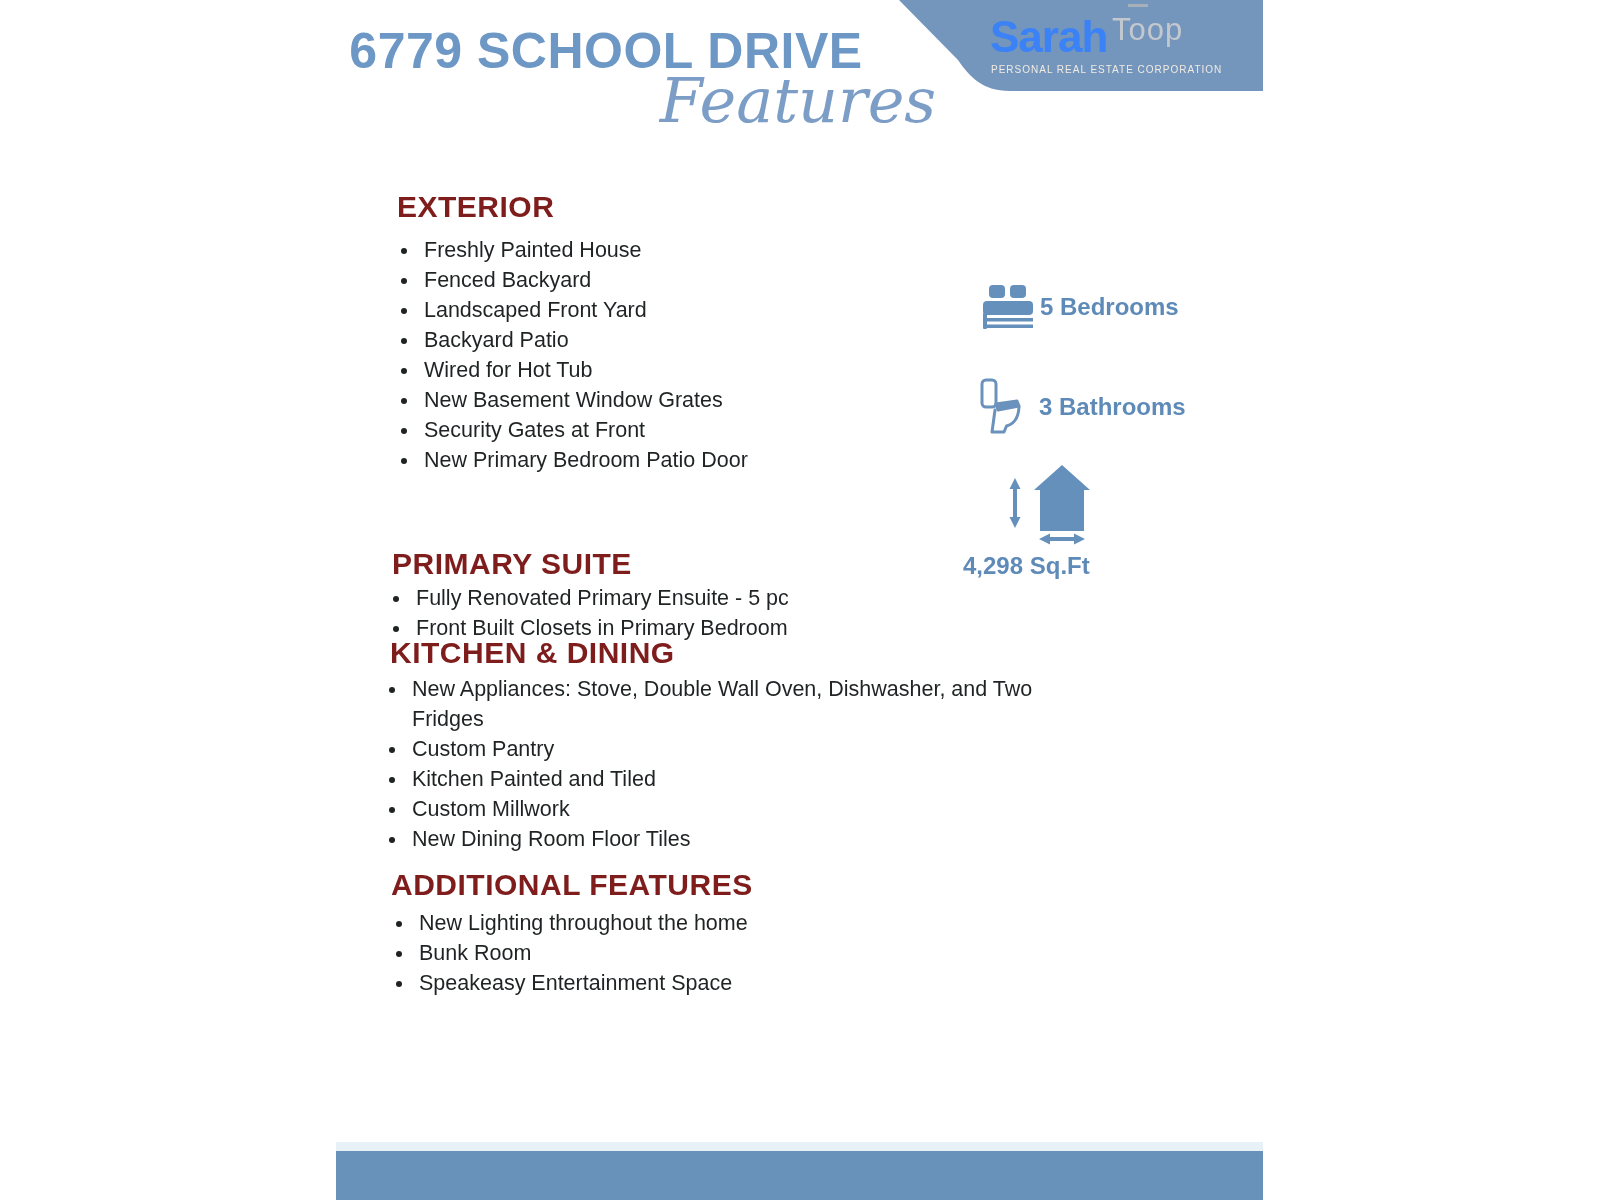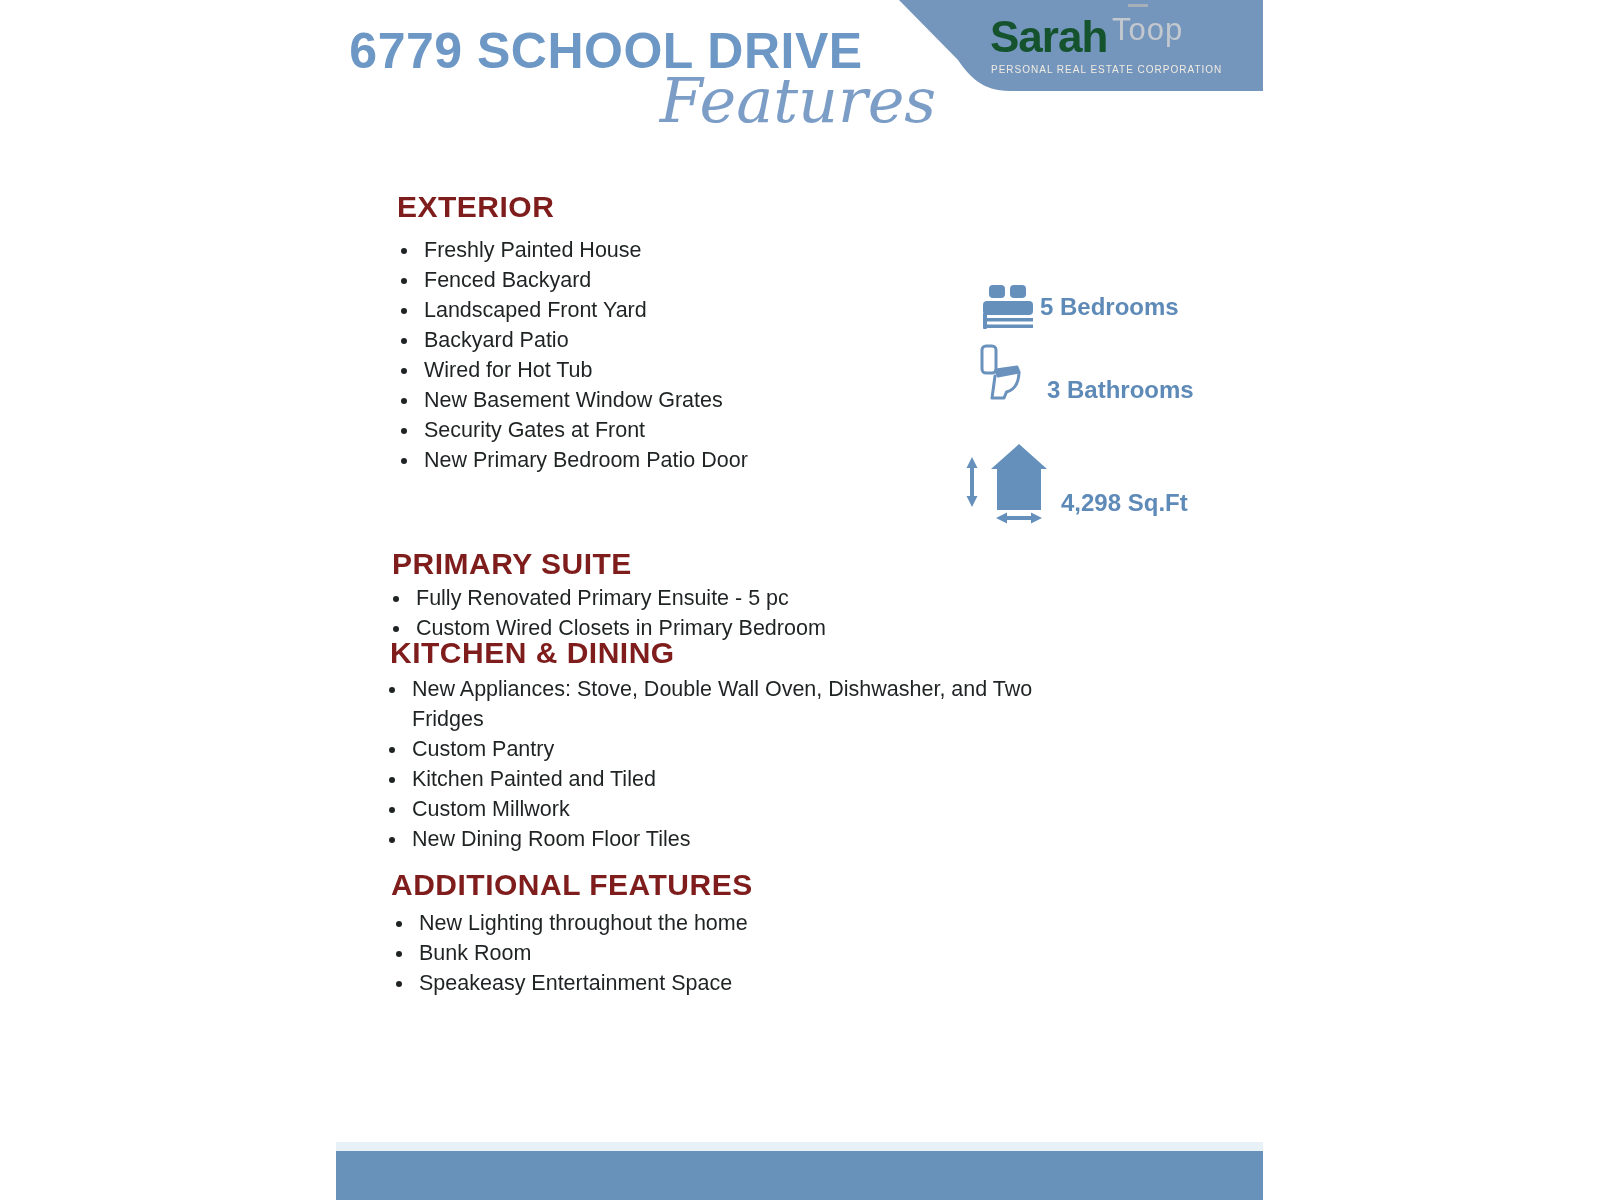--- a/index.html
+++ b/index.html
@@ -19,21 +19,21 @@
     position:absolute;left:282px;top:64px;width:360px;text-align:center;
     font-family:"DejaVu Serif", serif;font-style:italic;font-weight:normal;
     font-size:62px;color:#7b9dc6;
   }
 
   
   .logo{position:absolute;right:0;top:0;width:379px;height:92px;}
   .logo svg{position:absolute;left:0;top:0;}
   .logo-first{
     position:absolute;left:106px;top:12px;
-    font-size:44px;font-weight:bold;color:#14532d;letter-spacing:-1px;white-space:nowrap;
+    font-size:44px;font-weight:bold;color:#3b82f6;letter-spacing:-1px;white-space:nowrap;
   }
   .logo-last{
     position:absolute;left:228px;top:12px;
     font-size:31px;font-weight:normal;color:#c3c8cf;letter-spacing:1px;white-space:nowrap;
   }
   .logo-dash{position:absolute;left:244px;top:4px;width:20px;height:3px;background:#a7afb8;}
   .logo-tagline{
     position:absolute;left:107px;top:64px;width:260px;
     font-size:10px;letter-spacing:1px;color:#f0ebe2;white-space:nowrap;
   }
@@ -59,22 +59,22 @@
   .sec-kitchen ul{padding-left:72px;margin-top:2px;}
   .sec-kitchen li{max-width:665px;}
   .sec-additional{top:866px;}
   .sec-additional h2{margin-left:55px;}
   .sec-additional ul{padding-left:79px;margin-top:4px;}
 
   
   .stat{position:absolute;display:flex;align-items:center;}
   .stat-label{font-size:24px;font-weight:bold;color:#5e8ab8;white-space:nowrap;}
   .stat-bed{left:647px;top:285px;gap:7px;}
-  .stat-bath{left:633px;top:342px;gap:24px;align-items:flex-end;}
-  .stat-sqft{left:627px;top:439px;gap:14px;align-items:flex-end;}
+  .stat-bath{left:633px;top:376px;gap:16px;}
+  .stat-sqft{left:627px;top:460px;gap:6px;align-items:flex-end;flex-direction:column;}
   .stat-sqft .stat-label{margin-bottom:8px;}
 
   
   .bar-light{position:absolute;left:0;top:1142px;width:100%;height:9px;background:#e9f1f8;}
   .bar{position:absolute;left:0;top:1151px;width:100%;height:49px;background:#6992ba;}
 </style>
 </head>
 <body>
 
 <div class="page">
@@ -103,21 +103,21 @@
         <li>New Basement Window Grates</li>
         <li>Security Gates at Front</li>
         <li>New Primary Bedroom Patio Door</li>
       </ul>
   </section>
 
   <section class="sec sec-primary">
     <h2>PRIMARY SUITE</h2>
     <ul>
         <li>Fully Renovated Primary Ensuite - 5 pc</li>
-        <li>Custom Wired Closets in Primary Bedroom</li>
+        <li>Front Built Closets in Primary Bedroom</li>
       </ul>
   </section>
 
   <section class="sec sec-kitchen">
     <h2>KITCHEN &amp; DINING</h2>
     <ul>
         <li>New Appliances: Stove, Double Wall Oven, Dishwasher, and Two Fridges</li>
         <li>Custom Pantry</li>
         <li>Kitchen Painted and Tiled</li>
         <li>Custom Millwork</li>

